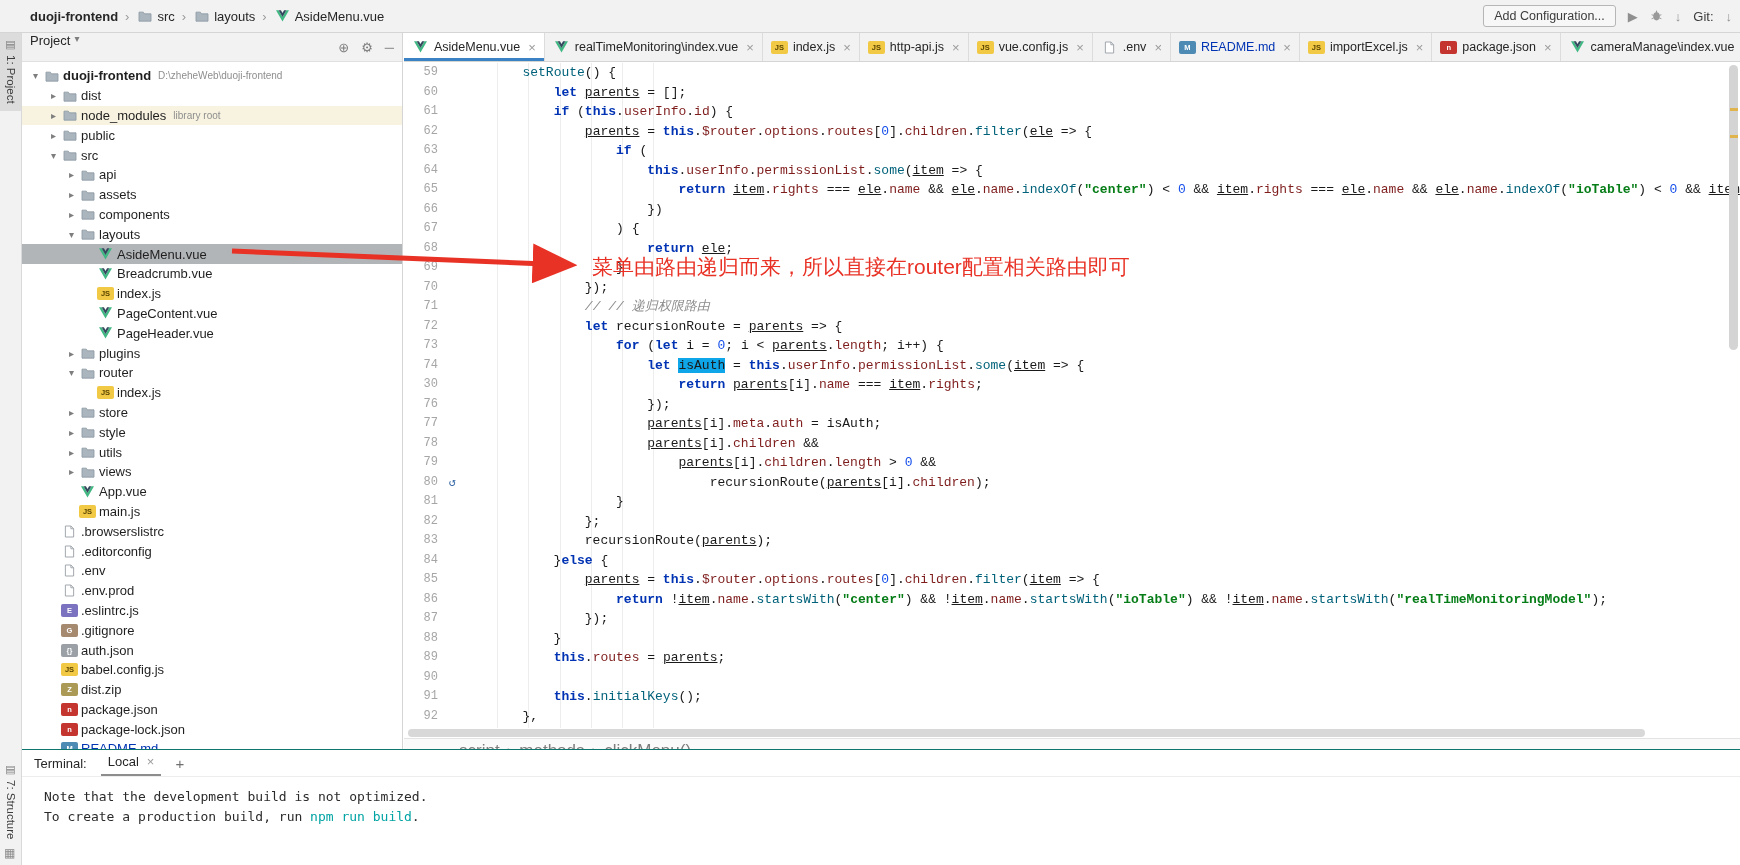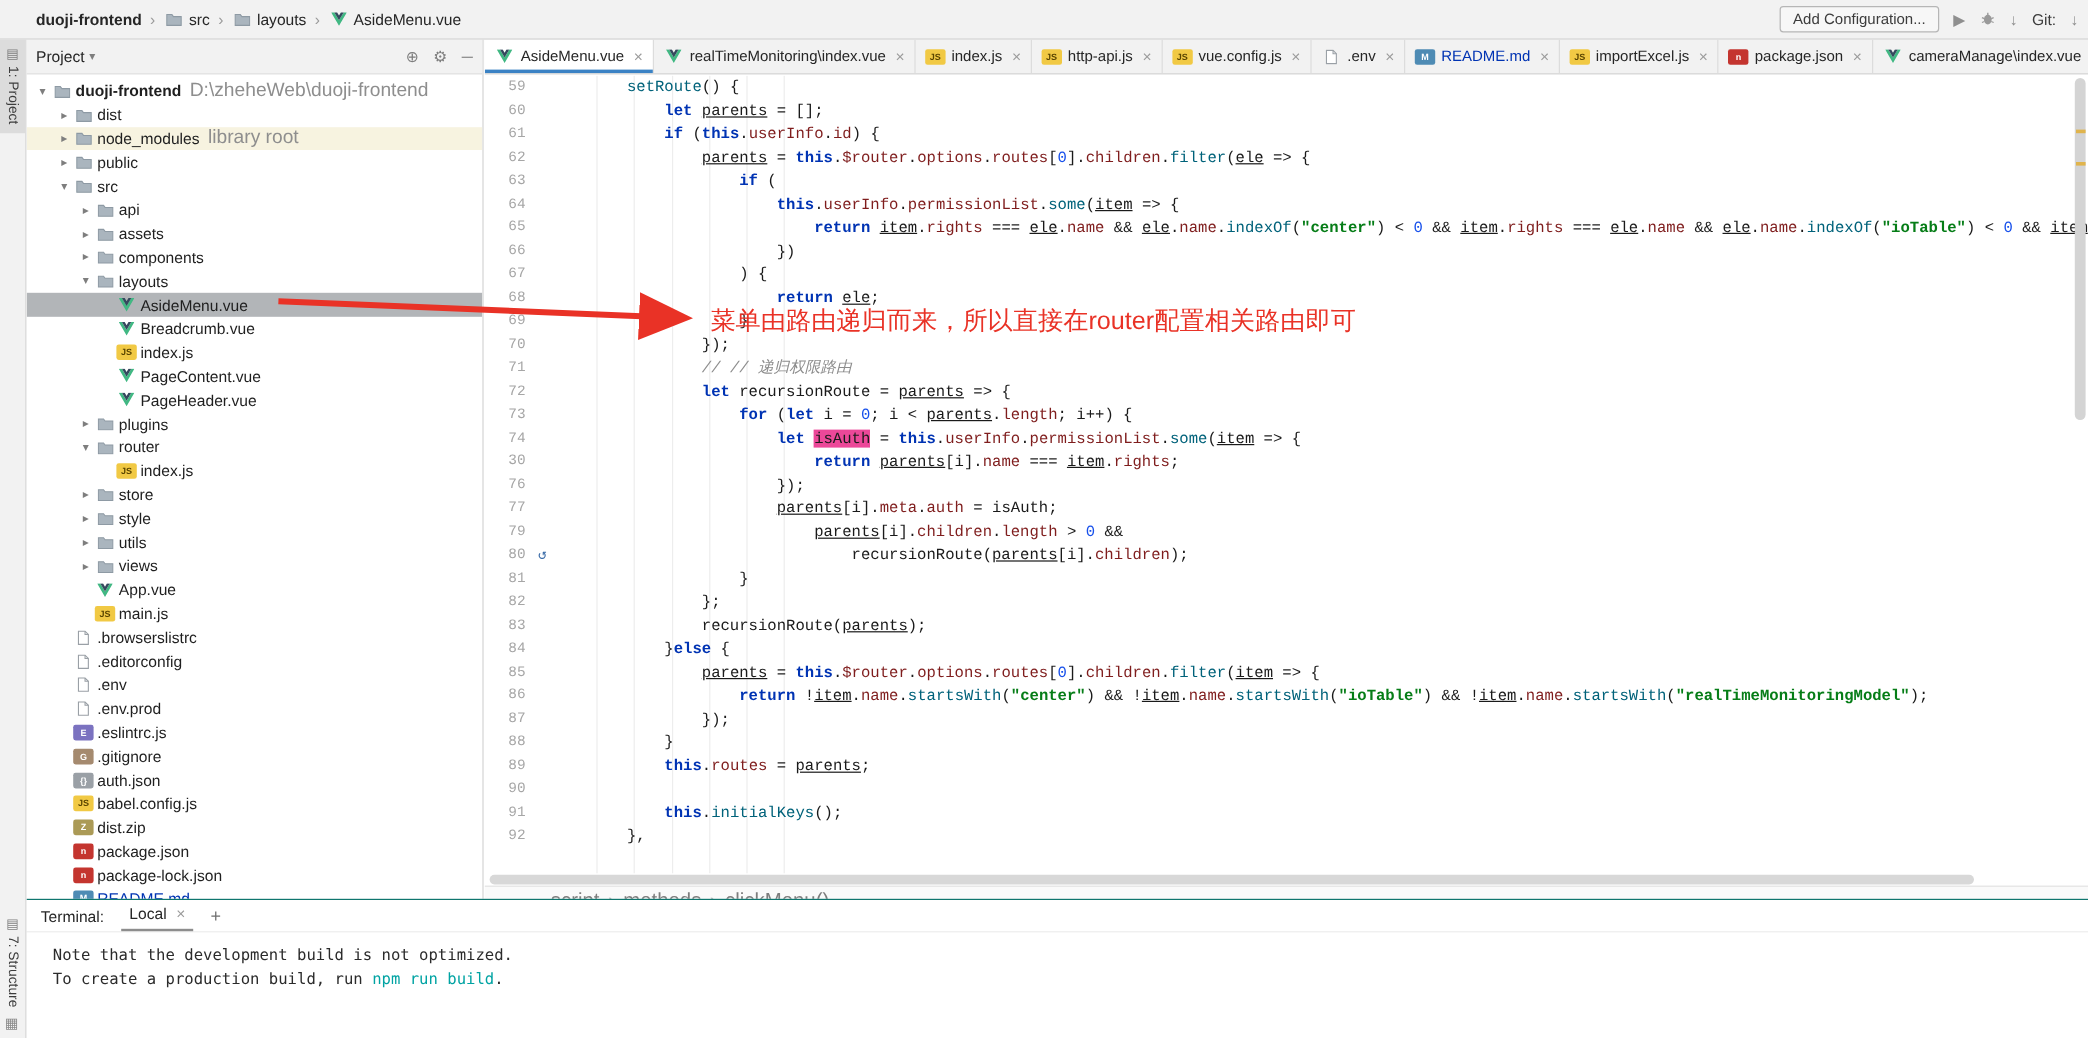--- a/index.html
+++ b/index.html
@@ -20,33 +20,33 @@
 
 .stripe{position:absolute;left:0;top:33px;bottom:0;width:22px;background:#f2f2f2;border-right:1px solid #d9d9d9;z-index:4}
 .stripe-btn-top{position:absolute;top:0;left:0;width:21px;padding:5px 0 7px;background:#dcdcdc;display:flex;flex-direction:column;align-items:center;gap:4px}
 .stripe-bottom{position:absolute;bottom:26px;left:0;width:21px;display:flex;flex-direction:column;align-items:center;gap:4px}
 .vtext{writing-mode:vertical-rl;font-size:11.5px;color:#3c3c3c}
 .stripe-ic{color:#7f7f7f;font-size:11px}
 .corner-icon{position:absolute;bottom:5px;left:4px;color:#8a8a8a;font-size:12px}
 
 
 .project{position:absolute;left:22px;top:33px;width:381px;bottom:102px;background:#fff;border-right:1px solid #d5d5d5;overflow:hidden}
-.proj-header{height:29px;background:#f2f2f2;border-bottom:1px solid #e0e0e0;display:flex;align-items:center;padding:0 8px}
+.proj-header{height:29px;background:#f2f2f2;border-bottom:1px solid #e0e0e0;display:flex;padding:0 8px}
 .proj-title{color:#262626;margin-right:4px}
 .proj-caret{color:#7e7e7e;font-size:10px}
 .ph-icons{margin-left:auto;display:flex;align-items:center;gap:12px;color:#7e7e7e}
 .tree{position:absolute;top:30px;left:0;right:0;bottom:0;overflow:hidden;padding-top:3px}
 .trow{height:19.8px;display:flex;align-items:center;white-space:nowrap;cursor:default}
 .trow.sel{background:#b2b5b8}
 .trow.lib{background:#f7f3e0}
 .chev{width:15px;flex:none;text-align:center;color:#7e7e7e;font-size:10px}
 .ti{width:17px;flex:none;display:inline-flex;justify-content:center;align-items:center}
 .tlabel{margin-left:3px}
 .tlabel.bold{font-weight:bold}
-.textra{color:#8e8e8e;margin-left:7px;font-size:16px}
+.textra{color:#8e8e8e;margin-left:7px;font-size:10px}
 
 
 .ficon{display:inline-block;width:19px;height:13px;border-radius:2px;font:bold 7.5px/13px "Liberation Sans",sans-serif;text-align:center;color:#fff}
 .ic-js{background:#f1c944;color:#5a4500}
 .ic-md{background:#4e8bb4}
 .ic-npm{background:#c4352f}
 .ic-zip{background:#ab9a56}
 .ic-json{background:#9aa0a6}
 .ic-eslint{background:#7b72c0}
 .ic-git{background:#a58a6f}
@@ -68,21 +68,21 @@
 .gut{width:16px;flex:none;text-align:center}
 .ctext{white-space:pre;flex:none}
 .tk-k{color:#0033b3;font-weight:bold}
 .tk-p{color:#1a1a1a}
 .tk-s{color:#067d17;font-weight:bold}
 .tk-n{color:#1750eb}
 .tk-c{color:#8c8c8c;font-style:italic}
 .tk-f{color:#7f1d1d}
 .tk-fn{color:#00627a}
 .tk-u{color:#1a1a1a;text-decoration:underline}
-.tk-hl{background:#ec4899;color:#1a1a1a}
+.tk-hl{background:#0ea5e9;color:#1a1a1a}
 .rec-icon{color:#3b6ca8;font-size:12px}
 
 .vscroll{position:absolute;right:0;top:30px;bottom:35px;width:13px}
 .vthumb{position:absolute;top:2px;right:2px;width:9px;height:285px;background:#d4d4d4;border-radius:5px}
 .vmark{position:absolute;right:2px;width:8px;height:3px;background:#e0b44c}
 .hscroll{position:absolute;left:4px;right:95px;bottom:26px;height:8px;background:#d8d8d8;border-radius:4px}
 .bcbar{position:absolute;left:0;right:0;bottom:0;height:25px;background:#fafafa;border-top:1px solid #e3e3e3;display:flex;align-items:center;gap:7px;padding-left:55px;color:#7d7d7d;font-size:17px}
 .bc-sep{color:#a8a8a8}
 
 
@@ -658,20 +658,25 @@
           <span class="lnum">76</span>
           <span class="gut"></span>
           <span class="ctext"><span class="tk-p">                        });</span></span>
         </div>
         <div class="code-line">
           <span class="lnum">77</span>
           <span class="gut"></span>
           <span class="ctext"><span class="tk-p">                        </span><span class="tk-u">parents</span><span class="tk-p">[i].</span><span class="tk-f">meta</span><span class="tk-p">.</span><span class="tk-f">auth</span><span class="tk-p"> = isAuth;</span></span>
         </div>
         <div class="code-line">
+          <span class="lnum">78</span>
+          <span class="gut"></span>
+          <span class="ctext"><span class="tk-p">                        </span><span class="tk-u">parents</span><span class="tk-p">[i].</span><span class="tk-f">children</span><span class="tk-p"> &amp;&amp;</span></span>
+        </div>
+        <div class="code-line">
           <span class="lnum">79</span>
           <span class="gut"></span>
           <span class="ctext"><span class="tk-p">                            </span><span class="tk-u">parents</span><span class="tk-p">[i].</span><span class="tk-f">children</span><span class="tk-p">.</span><span class="tk-f">length</span><span class="tk-p"> &gt; </span><span class="tk-n">0</span><span class="tk-p"> &amp;&amp;</span></span>
         </div>
         <div class="code-line">
           <span class="lnum">80</span>
           <span class="gut"><span class="rec-icon">↺</span></span>
           <span class="ctext"><span class="tk-p">                                recursionRoute(</span><span class="tk-u">parents</span><span class="tk-p">[i].</span><span class="tk-f">children</span><span class="tk-p">);</span></span>
         </div>
         <div class="code-line">

